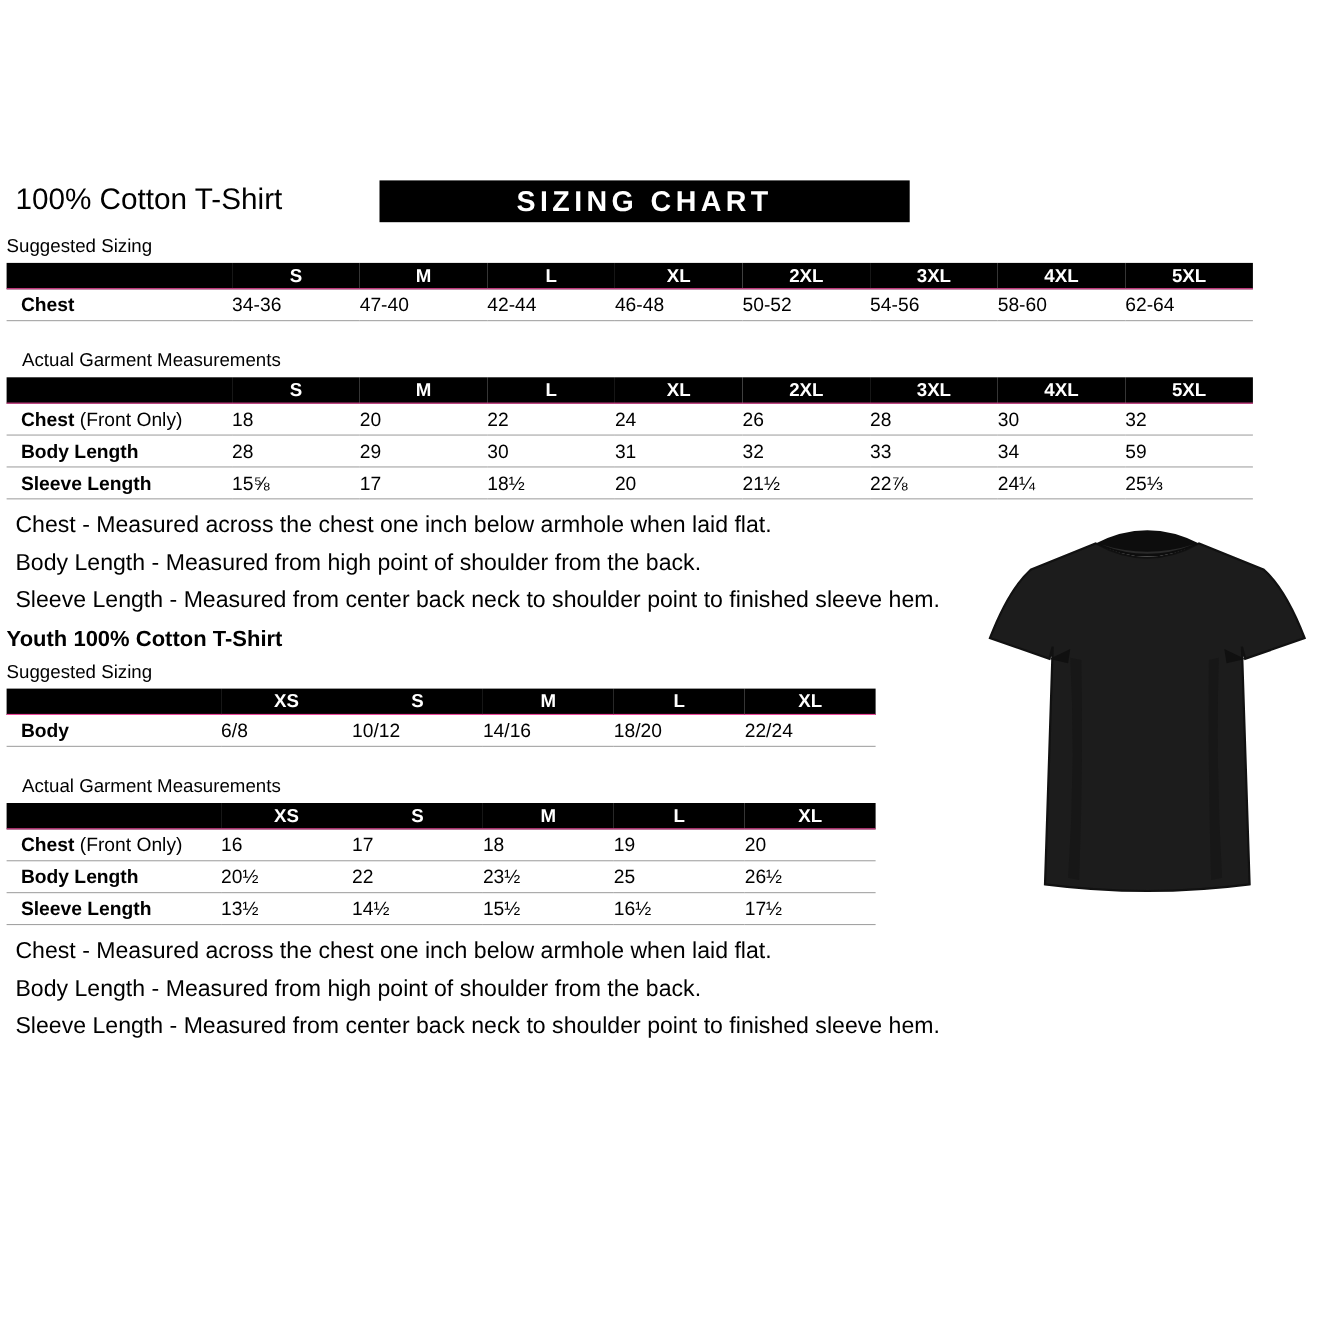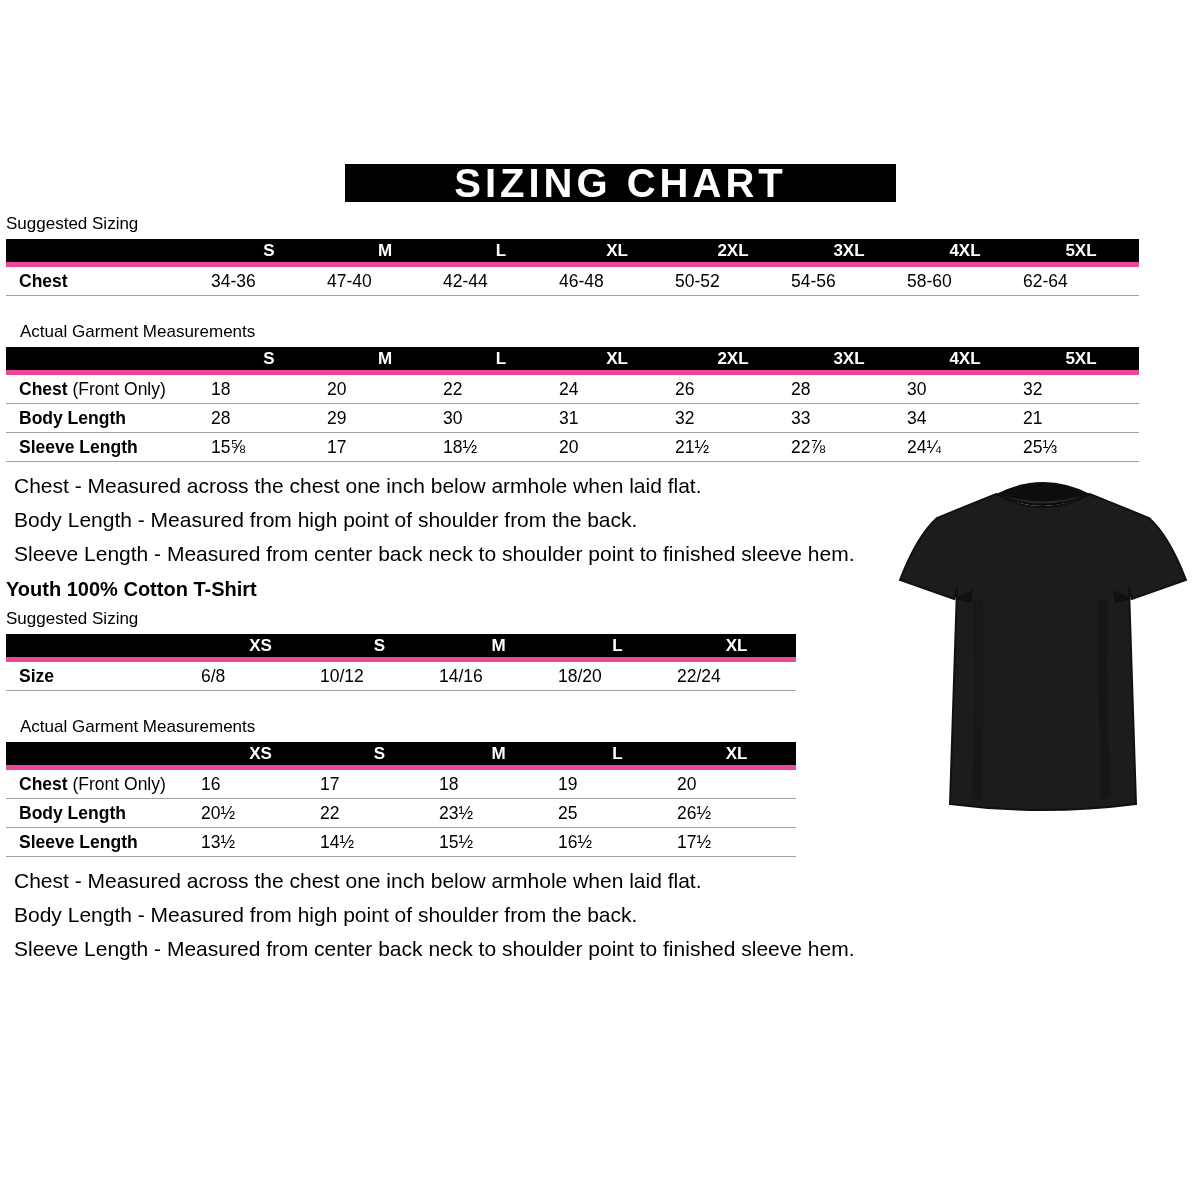--- a/index.html
+++ b/index.html
@@ -3,51 +3,52 @@
 <meta charset="utf-8">
 <style>
   html,body{margin:0;padding:0;}
   body{
     width:1200px;height:1200px;background:#ffffff;color:#000;
     font-family:"Liberation Sans", sans-serif;position:relative;overflow:hidden;
   }
   .header-row{position:relative;height:42px;margin-top:164px;}
   .page-title{position:absolute;left:14px;top:2px;font-size:27px;font-weight:400;margin:0;}
   .banner{
-    position:absolute;left:345px;top:0;width:551px;height:38px;background:#000;
-    color:#fff;font-size:40px;font-weight:700;letter-spacing:4px;text-align:center;line-height:38px;
+    position:absolute;left:345px;top:0;width:482px;height:38px;background:#000;
+    color:#fff;font-size:26px;font-weight:700;letter-spacing:4px;text-align:center;line-height:38px;
   }
   .section-label{font-size:17px;margin:8px 0 5px 6px;}
   .section-label.tight{margin-top:26px;margin-left:20px;}
   .size-table{border-collapse:collapse;table-layout:fixed;margin-left:6px;}
   .size-table th{
     background:#000;color:#fff;font-weight:700;font-size:17px;height:23px;
     padding:0;text-align:center;border:0;
   }
   .size-table td{
     font-size:17.5px;height:28px;text-align:left;
     border-bottom:1px solid #a3a3a3;padding:0;
   }
-  .size-table tbody tr:first-child td{border-top:5px solid #ec4899;}
+  .size-table tbody tr:first-child td{border-top:1px solid #ec4899;}
   .row-label{text-align:left !important;padding-left:13px !important;font-weight:700;}
   .row-label .suffix{font-weight:400;margin-top:16px;}
   .adult-table col.label-col{width:205px;}
   .adult-table col.size-col{width:116px;}
   .youth-table col.label-col{width:195px;}
   .youth-table col.size-col{width:119px;}
   .notes{margin:12px 0 0 14px;}
   .notes .note-line{font-size:21px;margin:0 0 10px 0;}
   .youth-title{font-size:20px;font-weight:700;margin:12px 0 2px 6px;}
   .tshirt{position:absolute;left:893px;top:478px;width:300px;height:340px;}
   .tshirt svg{width:100%;height:100%;display:block;}
 </style>
 </head>
 <body>
 
 <div class="header-row">
+  <h1 class="page-title">100% Cotton T-Shirt</h1>
   <div class="banner">SIZING CHART</div>
 </div>
 
 <div class="section-label">Suggested Sizing</div>
 
 <table class="size-table adult-table">
   <colgroup>
     <col class="label-col">
       <col class="size-col">
       <col class="size-col">
@@ -127,21 +128,21 @@
     </tr>
     <tr>
       <td class="row-label"><b>Body Length</b><span class="suffix"></span></td>
       <td>28</td>
       <td>29</td>
       <td>30</td>
       <td>31</td>
       <td>32</td>
       <td>33</td>
       <td>34</td>
-      <td>21</td>
+      <td>59</td>
     </tr>
     <tr>
       <td class="row-label"><b>Sleeve Length</b><span class="suffix"></span></td>
       <td>15⅝</td>
       <td>17</td>
       <td>18½</td>
       <td>20</td>
       <td>21½</td>
       <td>22⅞</td>
       <td>24¼</td>
@@ -174,21 +175,21 @@
       <th></th>
       <th>XS</th>
       <th>S</th>
       <th>M</th>
       <th>L</th>
       <th>XL</th>
     </tr>
   </thead>
   <tbody>
     <tr>
-      <td class="row-label"><b>Size</b><span class="suffix"></span></td>
+      <td class="row-label"><b>Body</b><span class="suffix"></span></td>
       <td>6/8</td>
       <td>10/12</td>
       <td>14/16</td>
       <td>18/20</td>
       <td>22/24</td>
     </tr>
   </tbody>
 </table>
 
 <div class="section-label tight">Actual Garment Measurements</div>

